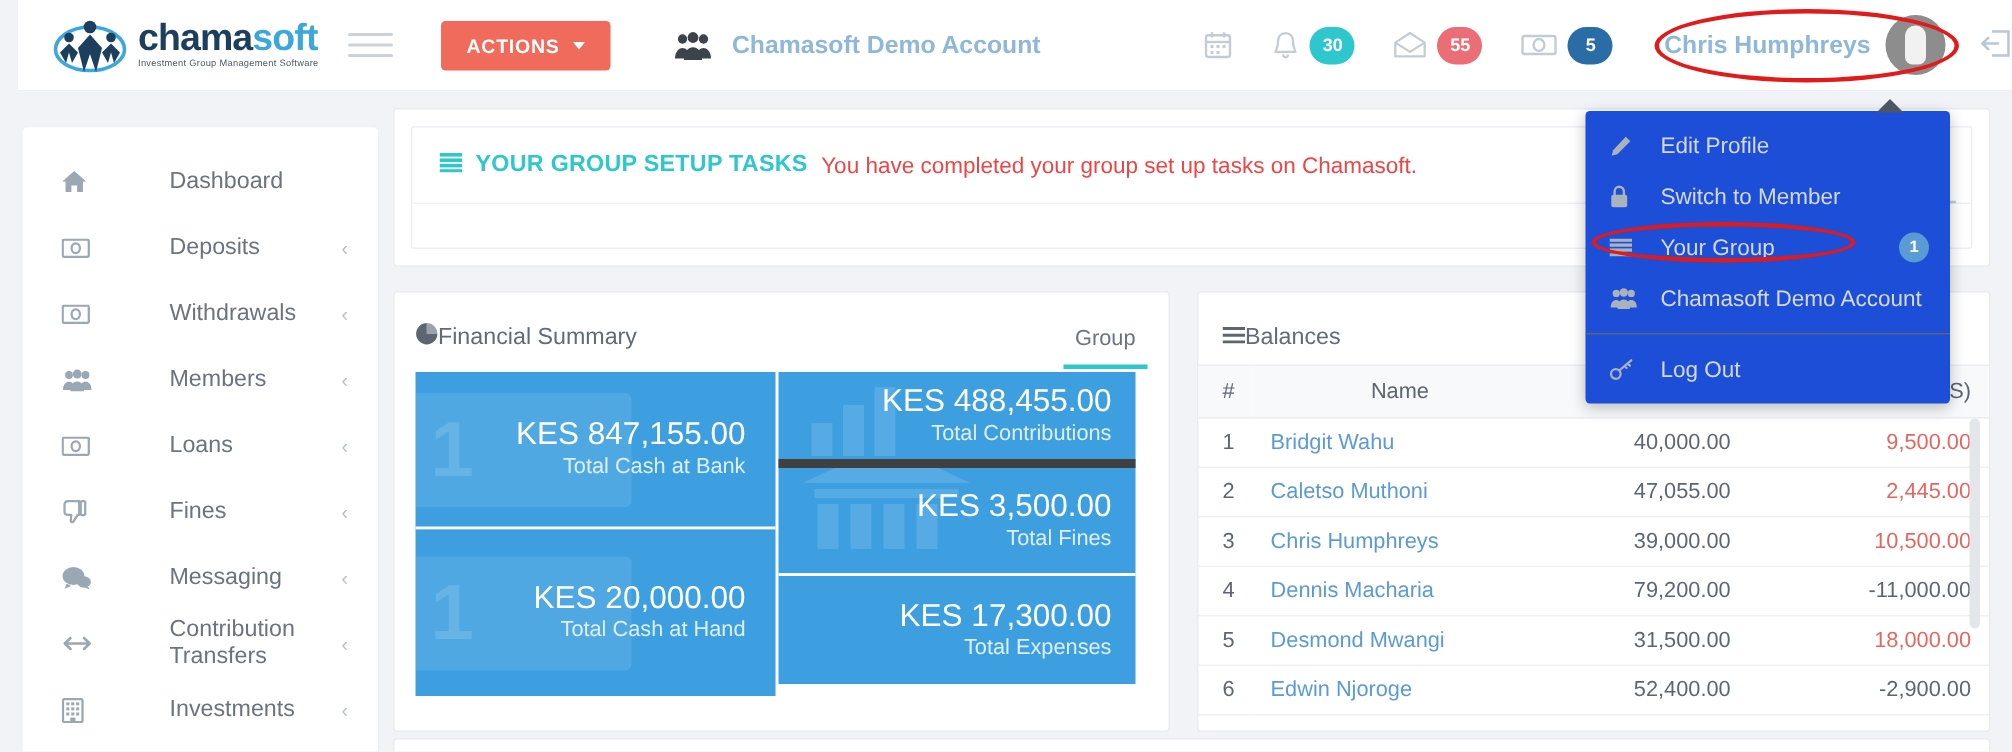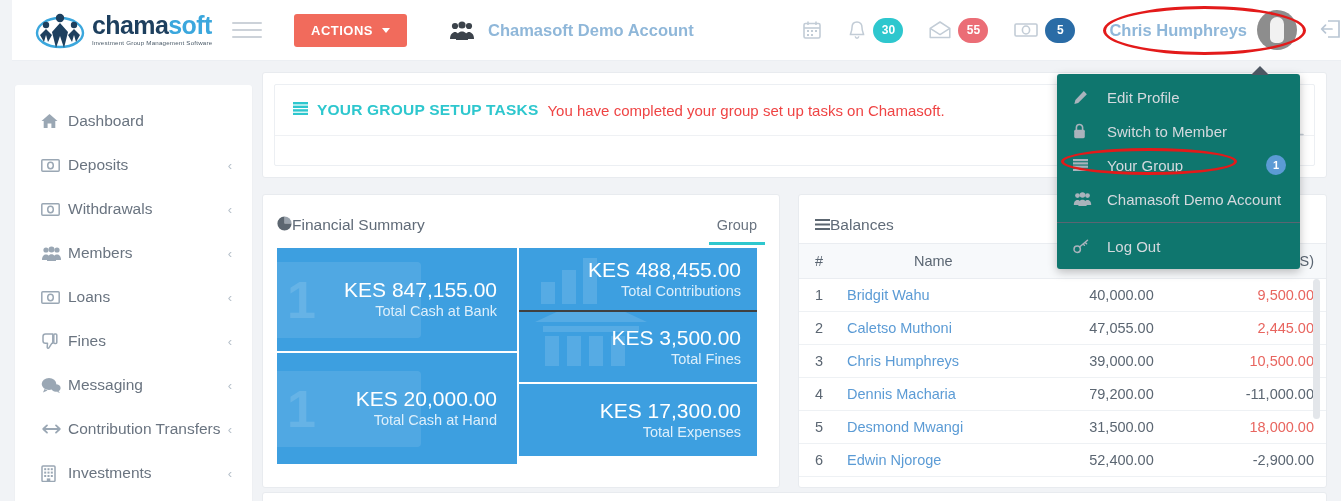--- a/index.html
+++ b/index.html
@@ -69,21 +69,21 @@
   .sidebar{
     position:absolute; left:15px; top:85px; width:237px; background:#fff;
     border-radius:3px; box-shadow:0 1px 2px rgba(0,0,0,.05);
     padding:14px 0 10px 0; min-height:420px;
   }
   .side-item{
     display:flex; align-items:center; height:44px; padding:0 20px 0 26px;
     color:#6a7480; font-size:15.5px; cursor:pointer; position:relative;
   }
   .side-ico{ width:27px; display:flex; align-items:center; color:#9aa7b4; font-size:15px; }
-  .side-lbl{ flex:1; }
+  .side-lbl{ flex:1;margin-left:45px; }
   .side-arrow{ color:#b6c0ca; font-size:13px; }
 
   
   .main{ position:absolute; left:262px; top:72px; width:1065px; }
 
   .card{ background:#fff; border:1px solid #e8ebef; border-radius:3px; }
 
   .setup-outer{ padding:11px; }
   .setup-inner{ border:1px solid #eceff3; border-radius:2px; }
   .setup-head{ display:flex; align-items:center; gap:9px; padding:16px 18px; }
@@ -106,21 +106,21 @@
   .tile{
     background:#3d9fe0; color:#fff; position:relative; overflow:hidden;
     display:flex; flex-direction:column; justify-content:center; cursor:pointer;
   }
   .tile .amt{ font-size:21px; font-weight:300; line-height:1.15; position:relative; z-index:2; }
   .tile .lbl{ font-size:14.5px; color:#ddeffb; line-height:1.3; position:relative; z-index:2; }
   .tile.left{ width:240px; align-items:flex-end; text-align:right; padding-right:20px; }
   .tile.right{ width:238px; align-items:flex-end; text-align:right; padding-right:16px; }
   .t-bank{ height:105px; border-bottom:2px solid #fff; }
   .t-hand{ height:111px; }
-  .t-contrib{ height:64px; border-bottom:2px solid #404040; }
+  .t-contrib{ height:64px; border-bottom:6px solid #404040; }
   .t-fines{ height:72px; border-bottom:2px solid #fff; }
   .t-exp{ height:72px; }
   .tile-col.right{ border-left:2px solid #fff; }
   .note-bg{
     position:absolute; left:-6px; top:50%; transform:translateY(-50%);
     width:150px;height:76px; border-radius:4px;
     background:rgba(255,255,255,.10); z-index:1;
   }
   .note-bg:after{
     content:"1"; position:absolute; left:16px; top:50%; transform:translateY(-50%);
@@ -141,21 +141,21 @@
   td.nm a{ color:#5b9bd5; text-decoration:none; cursor:pointer; }
   td.arr.pos{ color:#e8655f; }
   .tbl-wrap{ position:relative; }
   .tbl-scroll{ position:absolute; right:6px; top:36px; width:7px; height:140px; background:#e3e6ea; border-radius:4px; }
 
   .bottom-card{ position:absolute; left:262px; top:492px; width:1065px; height:40px; background:#fff; border:1px solid #e8ebef; border-radius:3px; }
 
   
   .dropdown{
     position:absolute; left:1057px; top:74px; width:243px;
-    background:#0f766e; border-radius:3px; z-index:40;
+    background:#1d4ed8; border-radius:3px; z-index:40;
     box-shadow:0 3px 10px rgba(0,0,0,.25); padding:6px 0;
   }
   .dd-arrow{
     position:absolute; right:31px; top:-8px; width:0;height:0;
     border-left:9px solid transparent; border-right:9px solid transparent;
     border-bottom:9px solid #4c5763;
   }
   .dd-item{
     display:flex; align-items:center; height:34px; padding:0 16px;
     color:#d4d9de; font-size:15px; cursor:pointer; position:relative;

